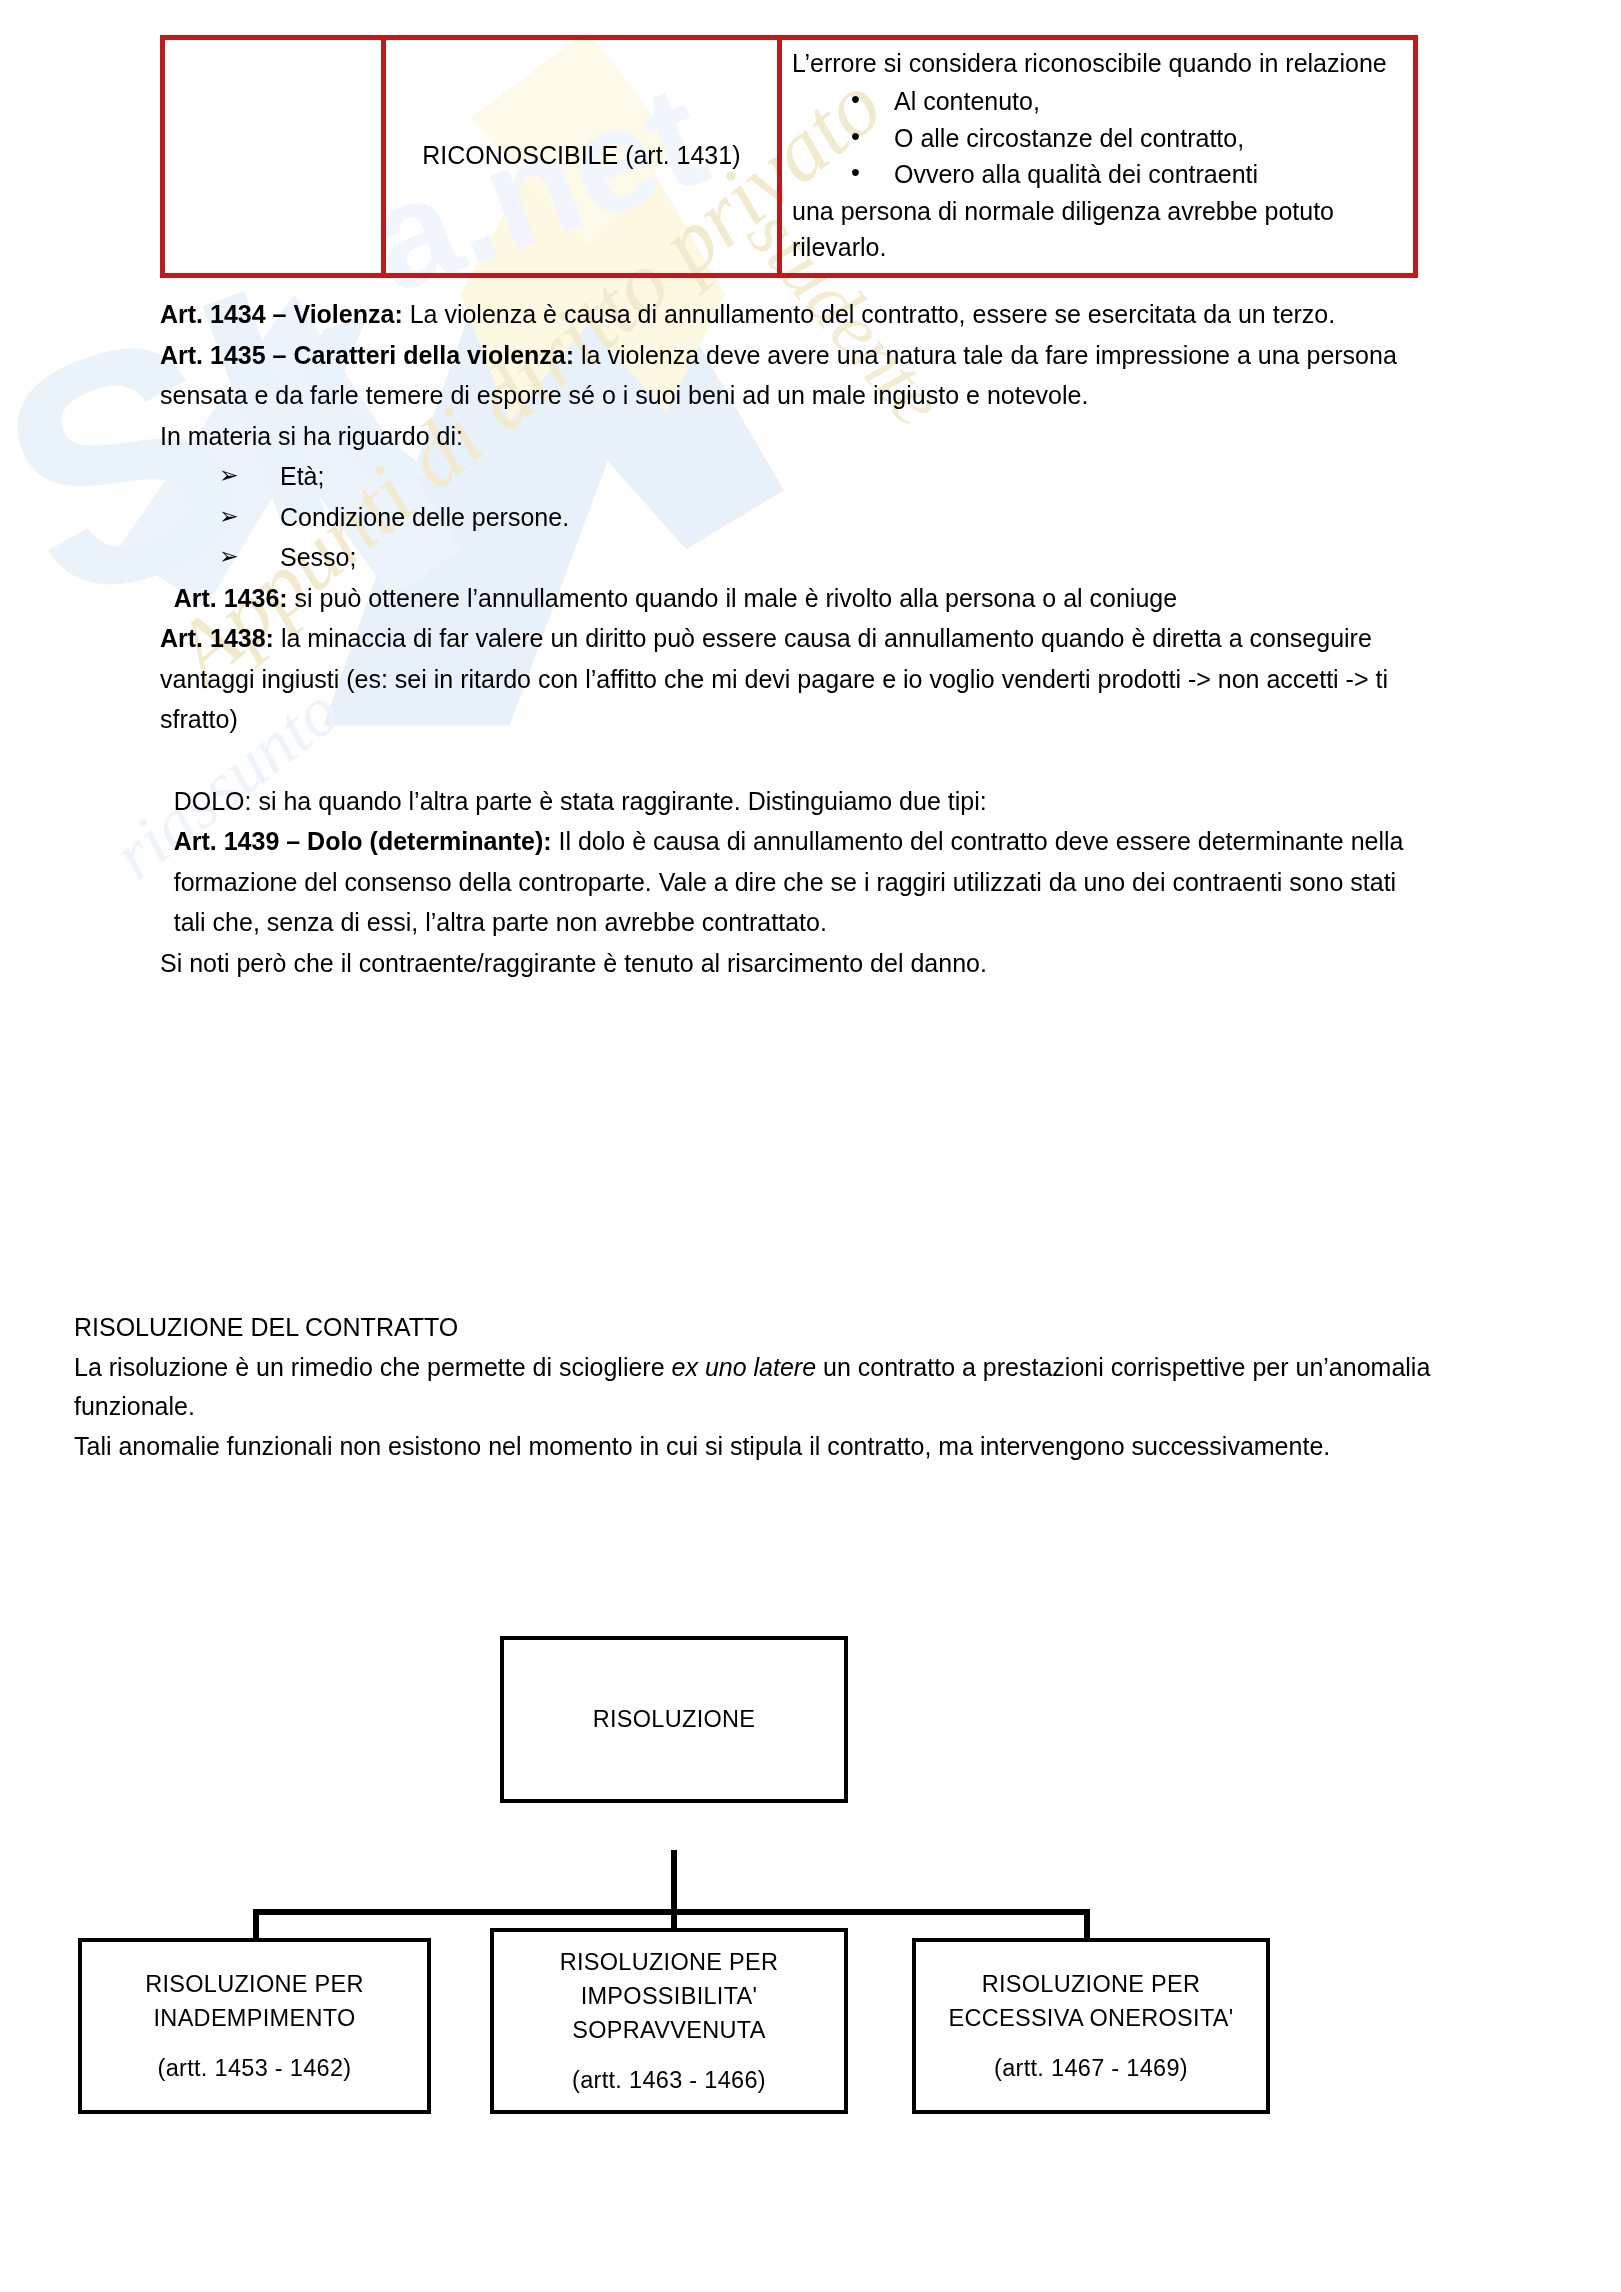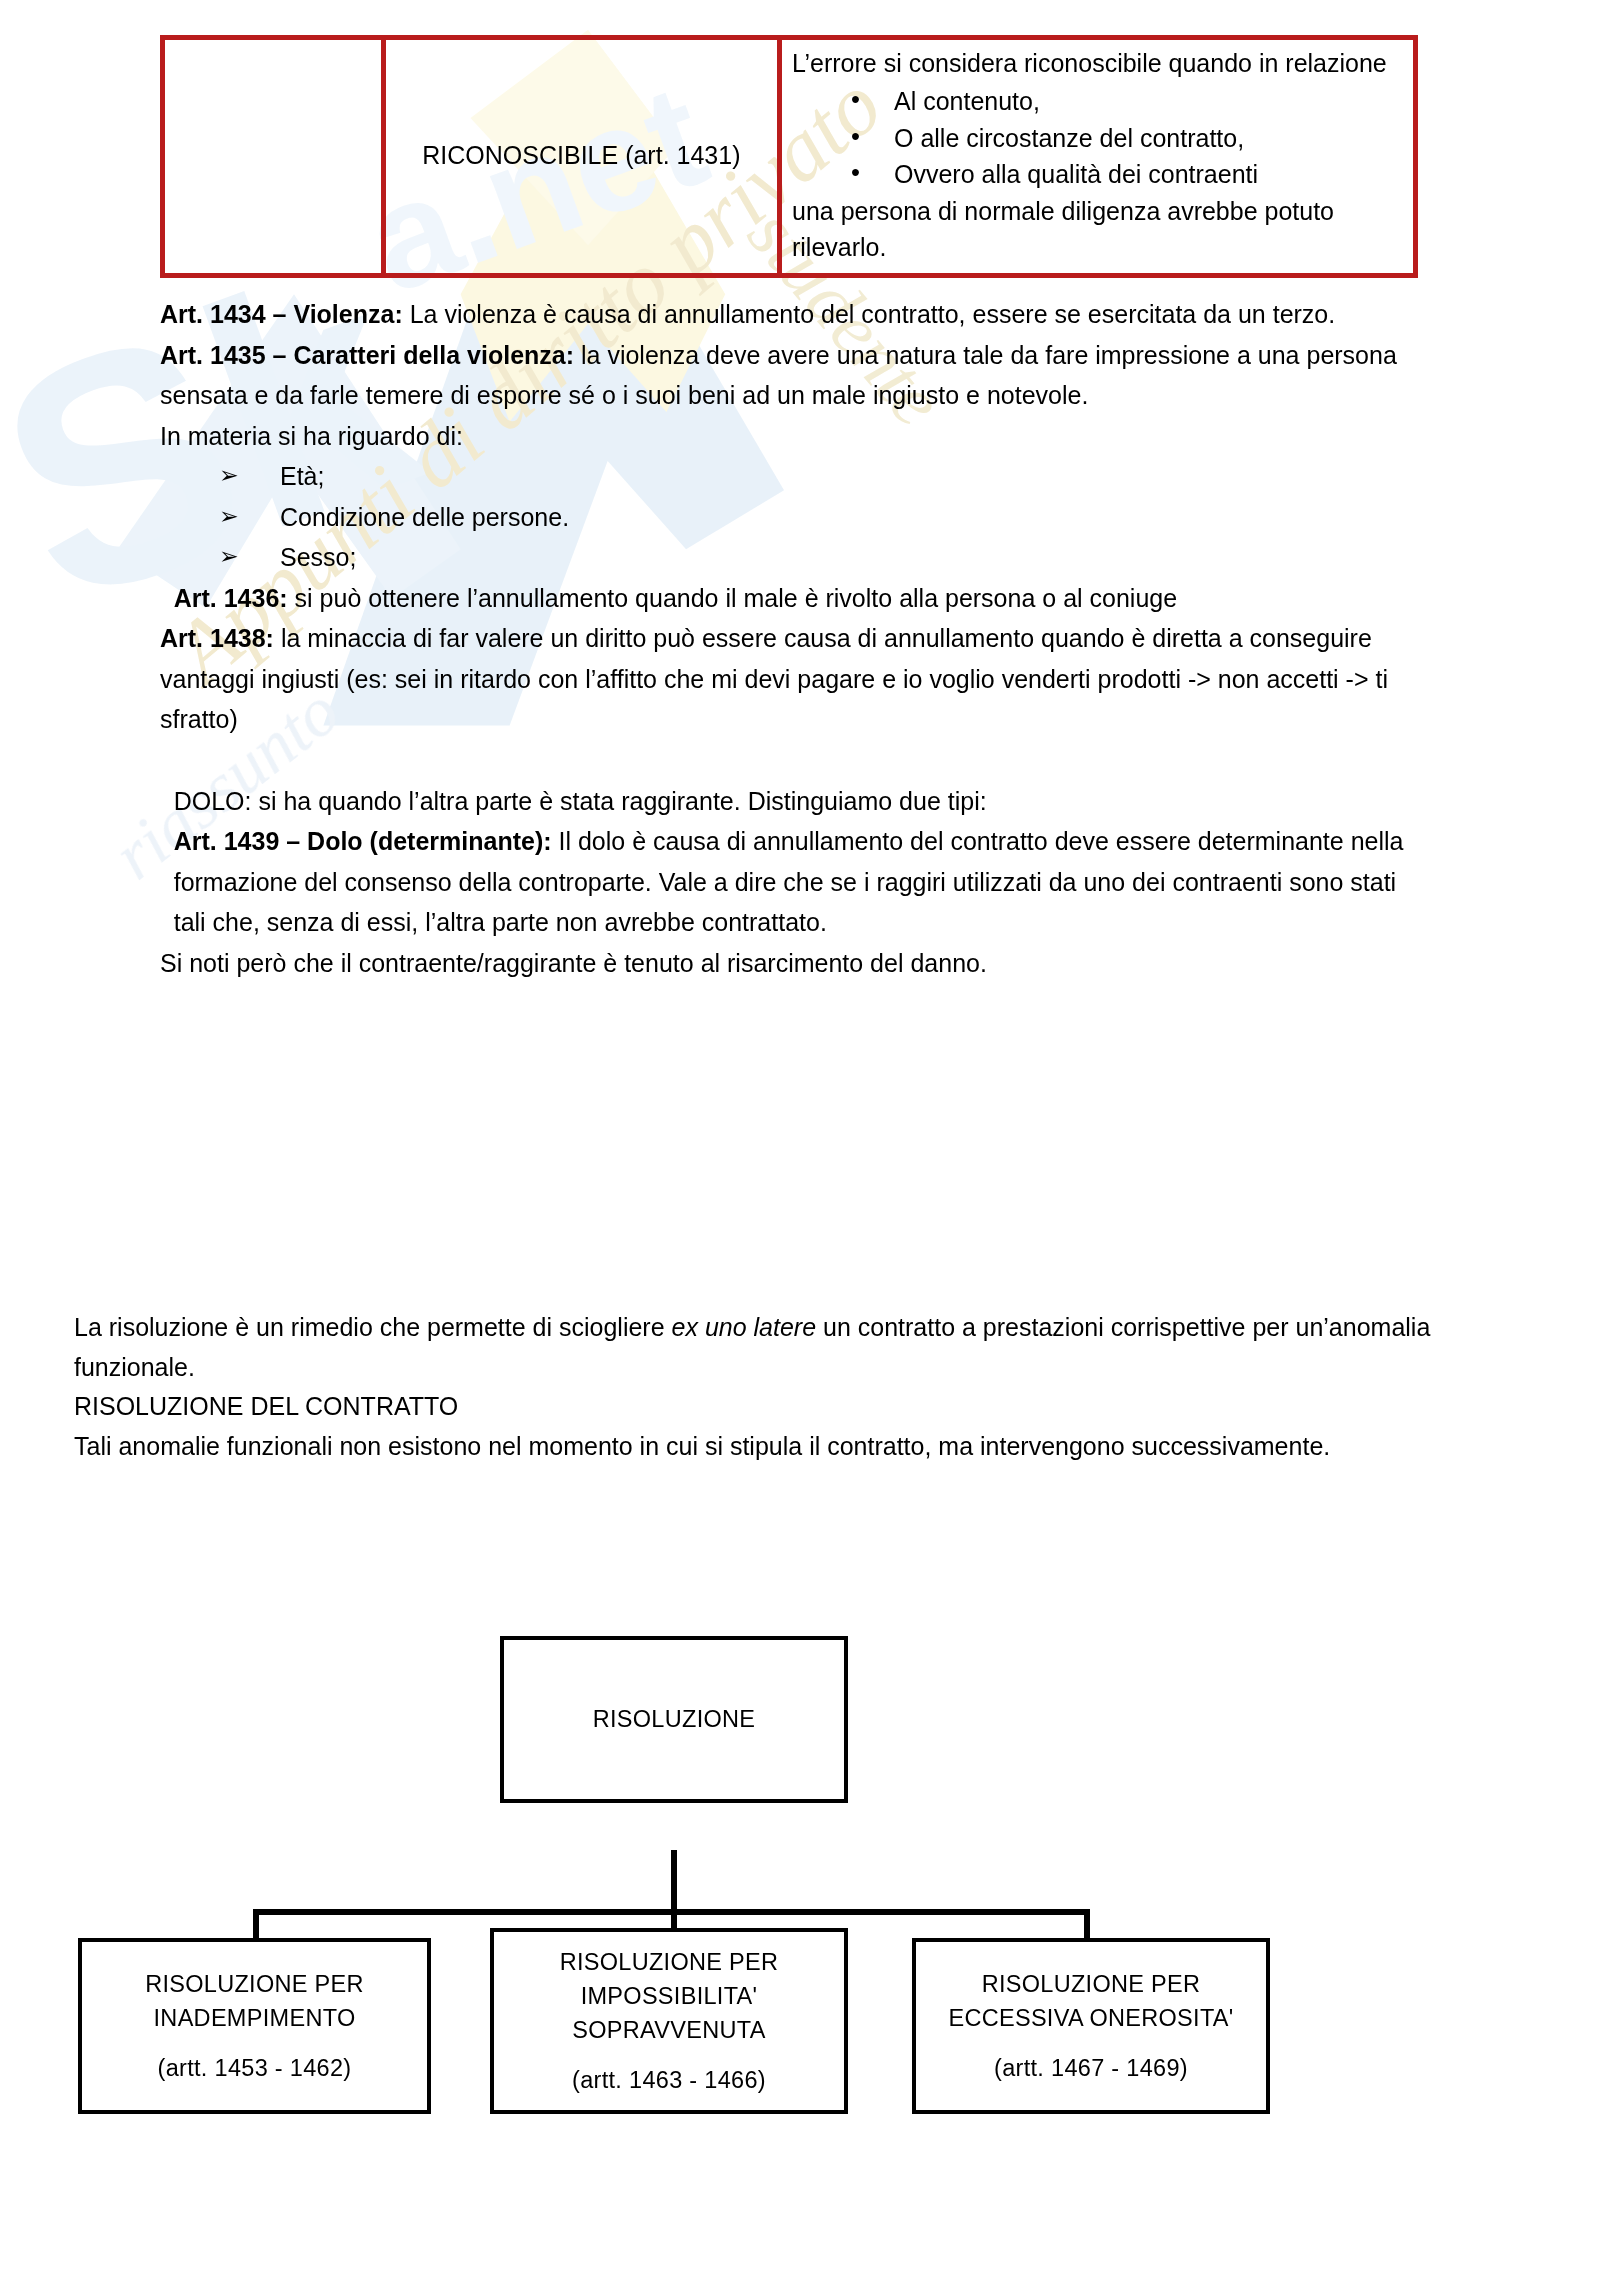--- a/index.html
+++ b/index.html
@@ -222,22 +222,22 @@
     <p class="indent-head">DOLO: si ha quando l’altra parte è stata raggirante. Distinguiamo due tipi:</p>
 
     <p class="indent-head"><span class="bold">Art. 1439 – Dolo (determinante):</span><span> Il dolo è causa di annullamento del contratto deve essere determinante nella formazione del consenso della controparte. Vale a dire che se i raggiri utilizzati da uno dei contraenti sono stati tali che, senza di essi, l’altra parte non avrebbe contrattato.</span></p>
 
 
 
     <p>Si noti però che il contraente/raggirante è tenuto al risarcimento del danno.</p>
   </div>
 
   <div class="ris-block">
+    <p>RISOLUZIONE DEL CONTRATTO</p>
     <p><span>La risoluzione è un rimedio che permette di sciogliere </span><span class="ital">ex uno latere</span><span>  un contratto a prestazioni corrispettive  per un’anomalia funzionale.</span></p>
-    <p>RISOLUZIONE DEL CONTRATTO</p>
     <p>Tali anomalie funzionali non esistono nel momento in cui si stipula il contratto, ma intervengono successivamente.</p>
   </div>
 
   <div class="chart">
 
     <div class="edge" id="edge-root-v"></div>
     <div class="edge" id="edge-bus"></div>
     <div class="edge" id="edge-d1"></div>
     <div class="edge" id="edge-d2"></div>
     <div class="edge" id="edge-d3"></div>

